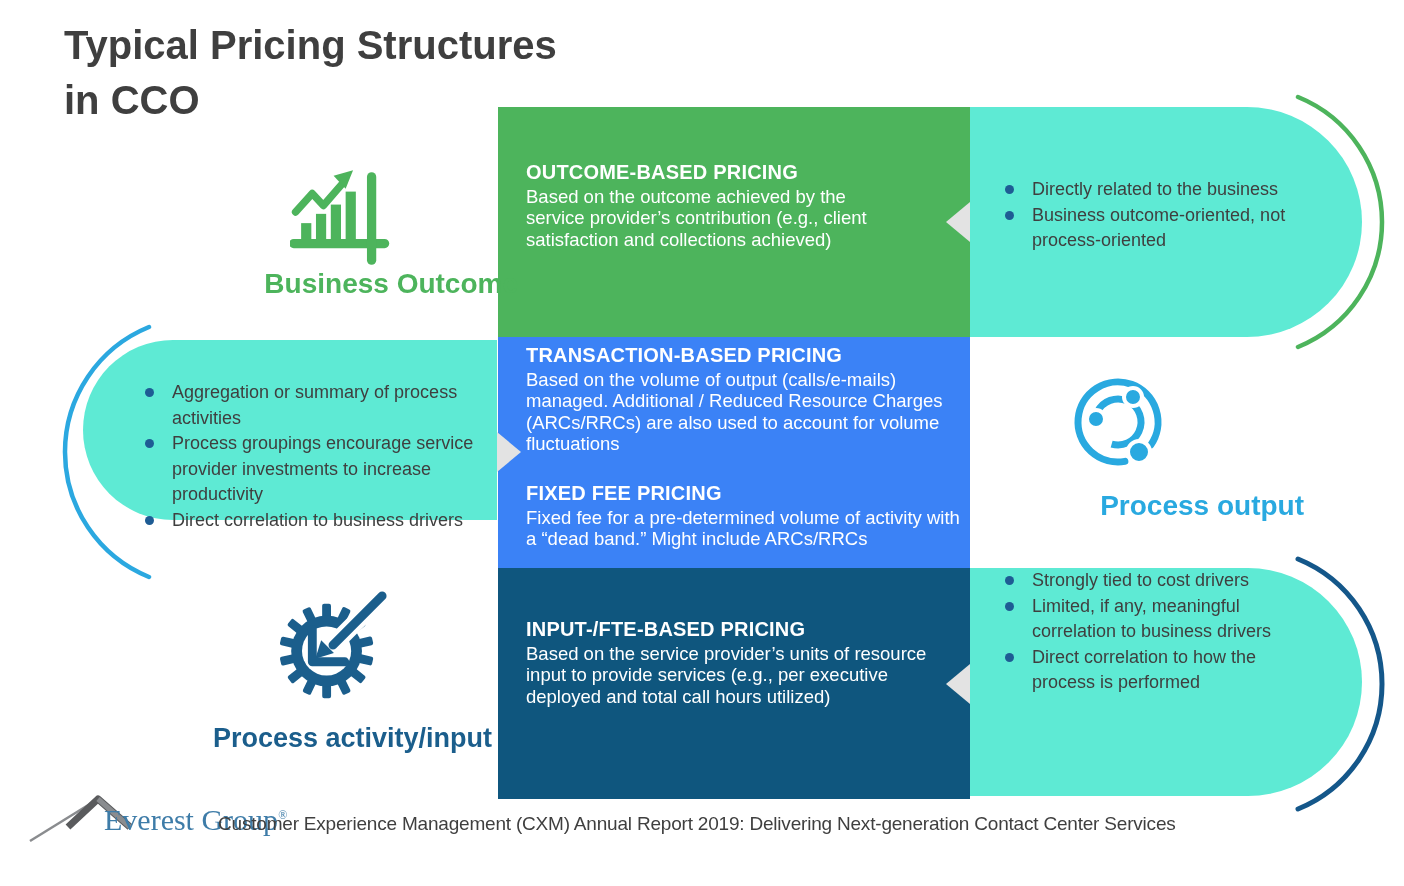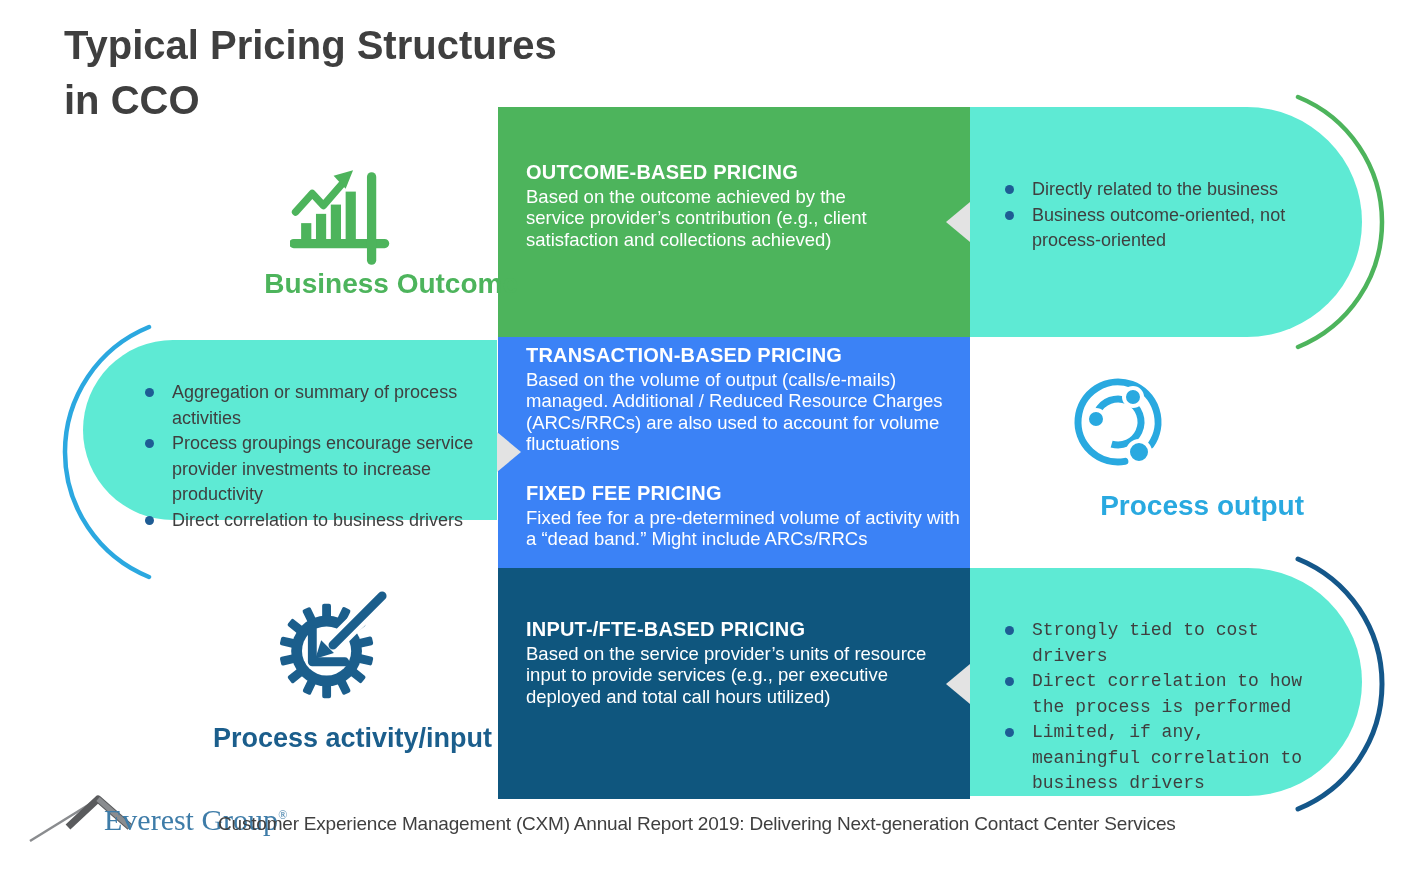--- a/index.html
+++ b/index.html
@@ -38,21 +38,21 @@
   .panel li{display:flex;align-items:flex-start;font-size:18px;line-height:1.42;color:#3f3f3f;}
   .dot{flex:0 0 auto;width:9px;height:9px;border-radius:50%;background:#1e5c94;margin-top:8px;}
   .panel-right ul{padding:0 0 0 35px;}
   .panel-right .dot{margin-right:18px;}
   .panel-right li span.li-text{max-width:272px;}
   .panel-left ul{padding:0 0 0 62px;}
   .panel-left .dot{margin-right:18px;}
   .panel-left li span.li-text{max-width:318px;}
   .panel-top ul{padding-top:70px;}
   .panel-mid ul{padding-top:40px;}
-  .panel-bot ul{padding-top:50px;font-family:Liberation Mono, monospace;}
+  .panel-bot ul{}
   
   .side-label{position:absolute;font-weight:bold;text-align:right;}
   .label-green{left:158px;width:360px;top:268px;font-size:28px;color:#4db45c;}
   .label-blue{left:944px;width:360px;top:490px;font-size:28px;color:#29a9e0;}
   .label-dark{left:132px;width:360px;top:723px;font-size:27px;color:#1b5e8c;}
   .icon-wrap{position:absolute;}
   .icon-chart{left:290px;top:158px;}
   .icon-cycle{left:1068px;top:372px;}
   .icon-gear{left:272px;top:590px;}
   
@@ -159,25 +159,25 @@
 
   <div class="panel panel-right panel-bot">
     <div class="notch notch-left" style="top:96px"></div>
     <ul>
       <li>
           <span class="dot"></span>
           <span class="li-text">Strongly tied to cost drivers</span>
         </li>
       <li>
           <span class="dot"></span>
+          <span class="li-text">Limited, if any, meaningful correlation to business drivers</span>
+        </li>
+      <li>
+          <span class="dot"></span>
           <span class="li-text">Direct correlation to how the process is performed</span>
-        </li>
-      <li>
-          <span class="dot"></span>
-          <span class="li-text">Limited, if any, meaningful correlation to business drivers</span>
         </li>
     </ul>
   </div>
 
   <div class="icon-wrap icon-gear">
     <svg width="118" height="118" viewBox="0 0 120 120">
       <g fill="#1b5e8c">
         <g>
           <rect x="51" y="14" width="9" height="16" rx="2" transform="rotate(0 55.5 62)"></rect>
           <rect x="51" y="14" width="9" height="16" rx="2" transform="rotate(25.7 55.5 62)"></rect>

